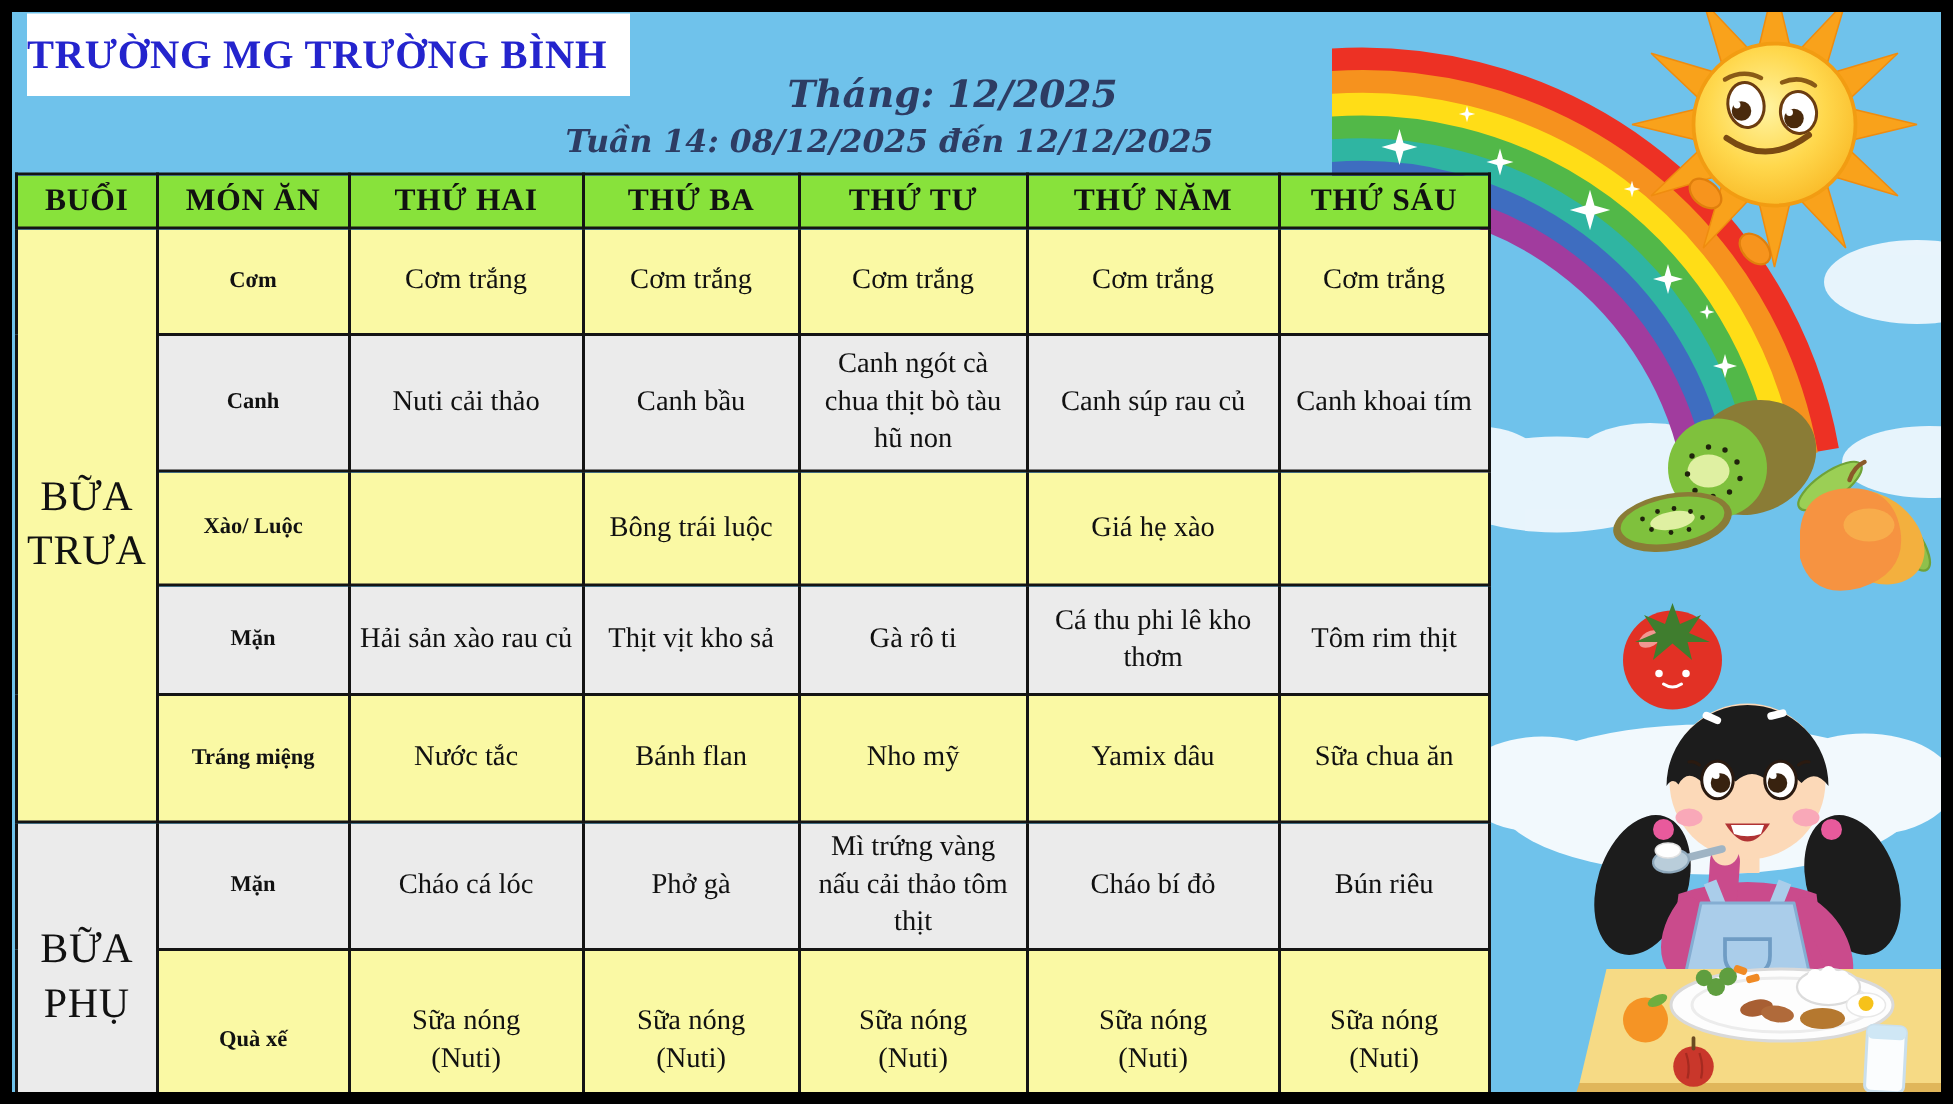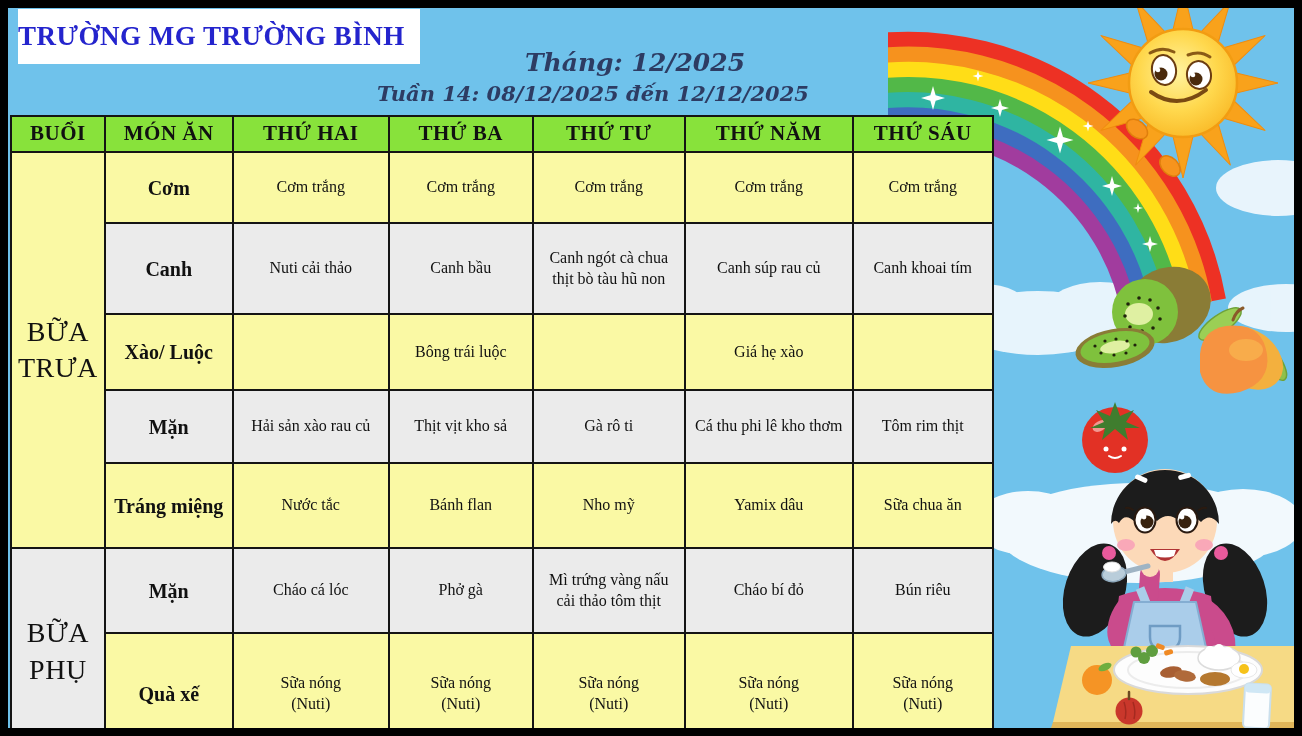--- a/index.html
+++ b/index.html
@@ -36,23 +36,23 @@
   table.menu td, table.menu th{
     border:2px solid var(--table-line,#141414); text-align:center; vertical-align:middle;
     padding:2px 6px; overflow:hidden; white-space:pre-line; line-height:1.3;
   }
   table.menu th{background:var(--header-green,#88e23b); font-size:21px; font-weight:bold; letter-spacing:.5px;}
   td.section{font-size:28px; font-weight:normal; line-height:1.55; letter-spacing:.5px;}
   td.sec-pink{background:var(--section-pink,#fa9bcb);}
   td.sec-blue{background:var(--section-blue,#3ac3f2);}
   tr.bg-yellow > td{background:var(--row-yellow,#faf9a4);}
   tr.bg-gray   > td{background:var(--row-gray,#ebebeb);}
-  td.dish-label{font-weight:bold; font-size:20px;}
+  td.dish-label{font-weight:bold; font-size:15px;}
   td.vtop{vertical-align:top; padding-top:5px;}
-  td.menu-cell{font-size:16px;}
+  td.menu-cell{font-size:19px;}
   
   svg.deco{position:absolute; left:880px; top:0; z-index:1;}
 </style>
 </head>
 <body>
 
 <div id="poster">
 
   <svg class="deco" width="406" height="720" viewBox="0 0 406 720" aria-hidden="true">
     <defs>

